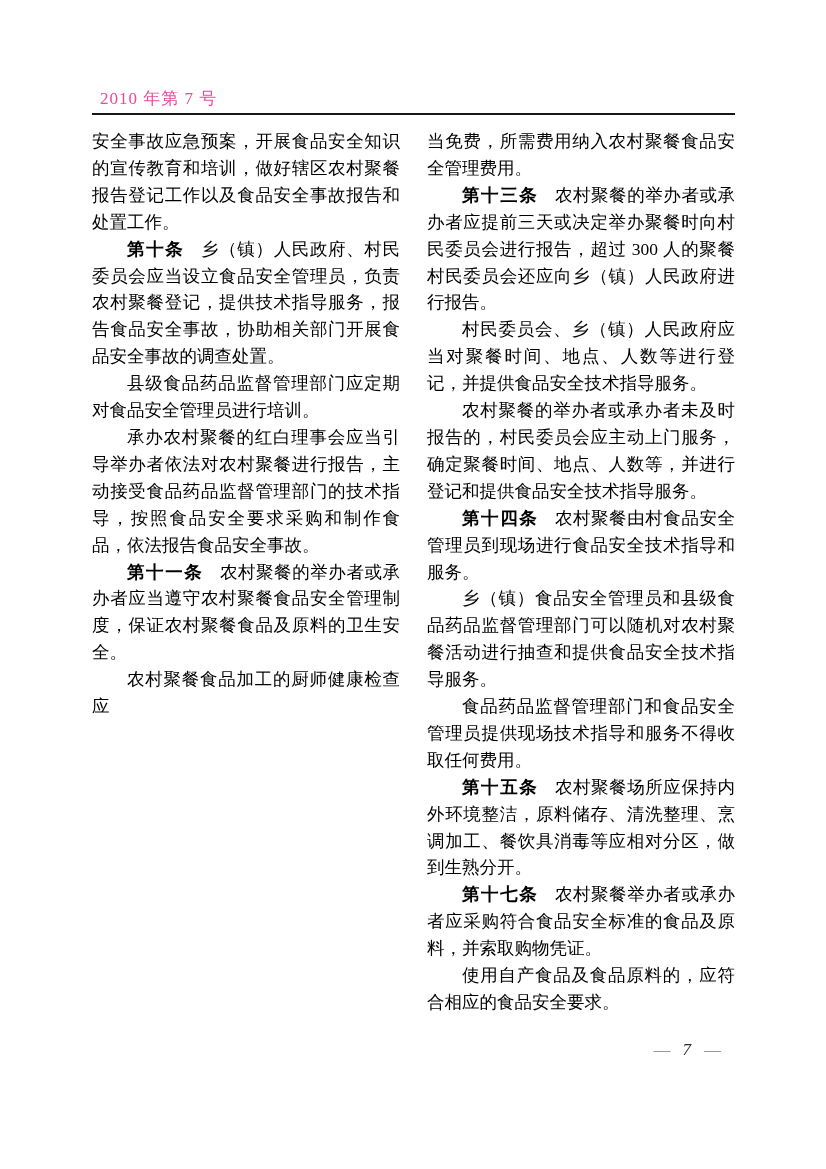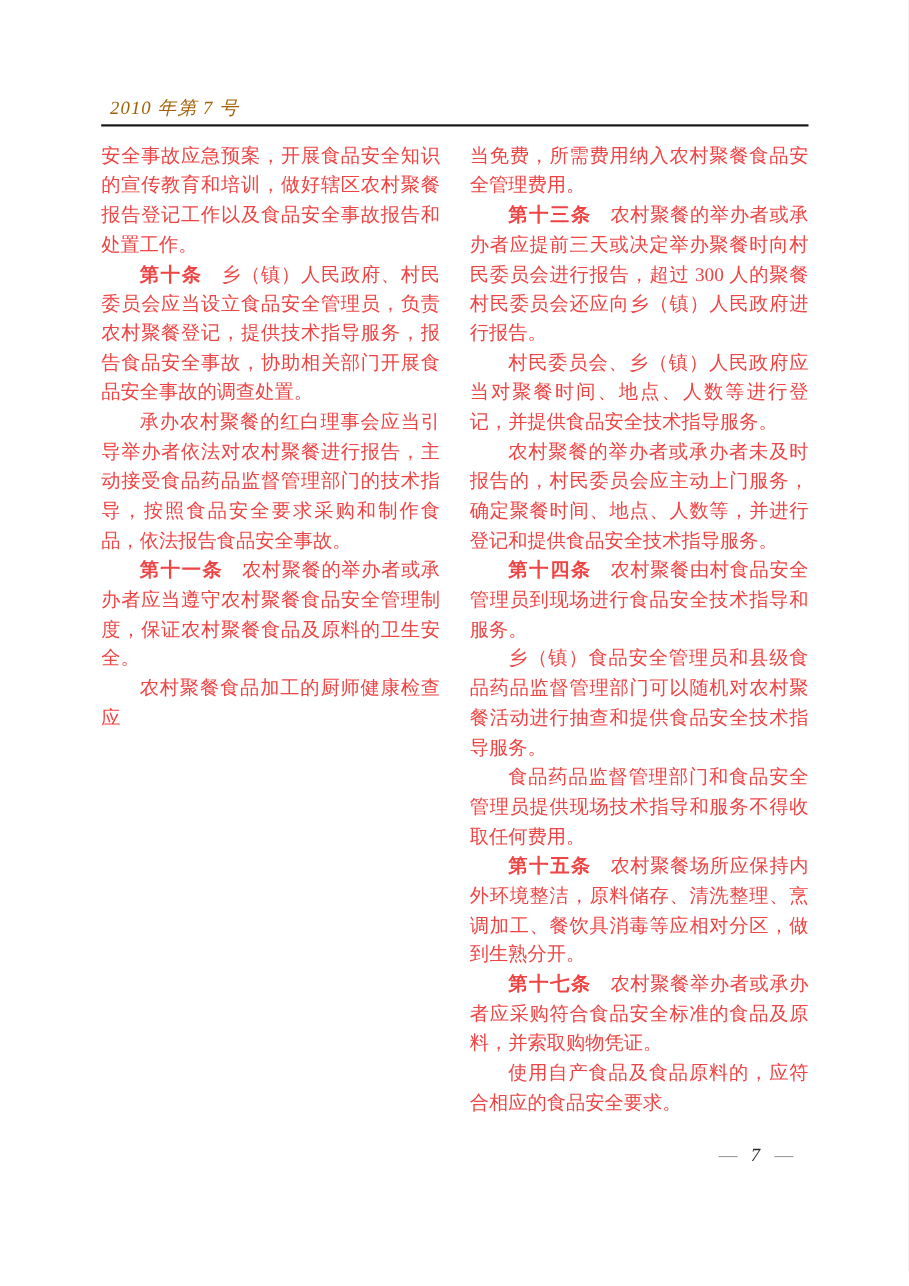--- a/index.html
+++ b/index.html
@@ -15,23 +15,22 @@
   }
   .running-head {
     position: absolute;
     top: 87px;
     left: 92px;
     right: 91px;
     display: flex;
     justify-content: space-between;
     align-items: baseline;
     font-size: 17px;
-    font-style: italic;
     letter-spacing: 1px;
-    color: #a16207;
+    color: #ec4899;
   }
   .head-left { padding-left: 8px; }
   .head-rule {
     position: absolute;
     top: 113px;
     left: 92px;
     width: 643px;
     height: 2px;
     background: #161616;
   }
@@ -42,21 +41,21 @@
     width: 643px;
     display: flex;
     gap: 27px;
   }
   .col {
     width: 308px;
     font-size: 17.5px;
     line-height: 26.9px;
     text-align: justify;
     text-justify: inter-character;
-    color: #ef4444;
+    color: #000000;
   }
   .para { margin: 0; text-indent: 2em; }
   .para.noindent { text-indent: 0; }
   .art-head {
     font-family: Liberation Sans, sans-serif;
     font-weight: bold;
     letter-spacing: 1px;
     margin-right: 0.95em;
   }
   .page-footer {
@@ -79,20 +78,21 @@
   <div class="running-head">
     <span class="head-left">2010 年第 7 号</span>
   </div>
 
   <div class="head-rule"></div>
 
   <div class="content">
     <div class="col" id="col-left">
         <p class="para noindent"><span>安全事故应急预案，开展食品安全知识的宣传教育和培训，做好辖区农村聚餐报告登记工作以及食品安全事故报告和处置工作。</span></p>
         <p class="para"><b class="art-head">第十条</b><span>乡（镇）人民政府、村民委员会应当设立食品安全管理员，负责农村聚餐登记，提供技术指导服务，报告食品安全事故，协助相关部门开展食品安全事故的调查处置。</span></p>
+        <p class="para"><span>县级食品药品监督管理部门应定期对食品安全管理员进行培训。</span></p>
         <p class="para"><span>承办农村聚餐的红白理事会应当引导举办者依法对农村聚餐进行报告，主动接受食品药品监督管理部门的技术指导，按照食品安全要求采购和制作食品，依法报告食品安全事故。</span></p>
         <p class="para"><b class="art-head">第十一条</b><span>农村聚餐的举办者或承办者应当遵守农村聚餐食品安全管理制度，保证农村聚餐食品及原料的卫生安全。</span></p>
         <p class="para"><span>农村聚餐食品加工的厨师健康检查应</span></p>
       </div>
     <div class="col" id="col-right">
         <p class="para noindent"><span>当免费，所需费用纳入农村聚餐食品安全管理费用。</span></p>
         <p class="para"><b class="art-head">第十三条</b><span>农村聚餐的举办者或承办者应提前三天或决定举办聚餐时向村民委员会进行报告，超过 300 人的聚餐村民委员会还应向乡（镇）人民政府进行报告。</span></p>
         <p class="para"><span>村民委员会、乡（镇）人民政府应当对聚餐时间、地点、人数等进行登记，并提供食品安全技术指导服务。</span></p>
         <p class="para"><span>农村聚餐的举办者或承办者未及时报告的，村民委员会应主动上门服务，确定聚餐时间、地点、人数等，并进行登记和提供食品安全技术指导服务。</span></p>
         <p class="para"><b class="art-head">第十四条</b><span>农村聚餐由村食品安全管理员到现场进行食品安全技术指导和服务。</span></p>

